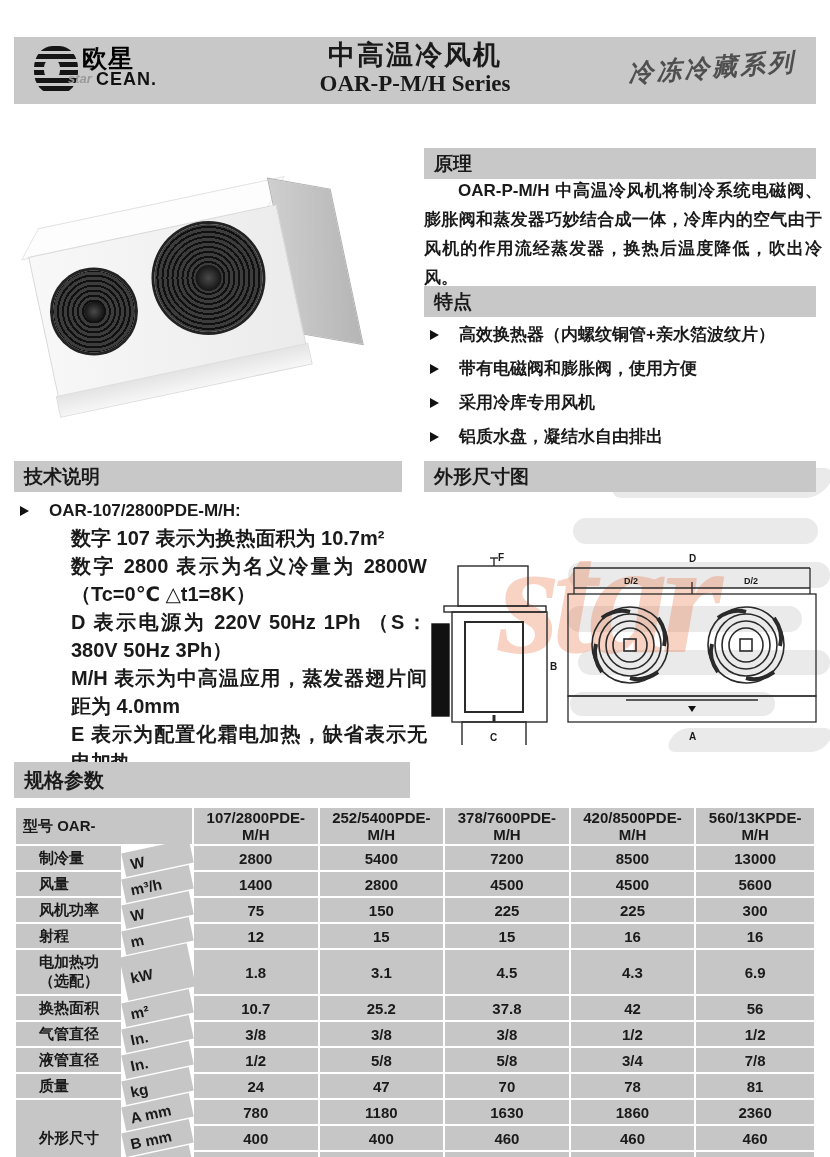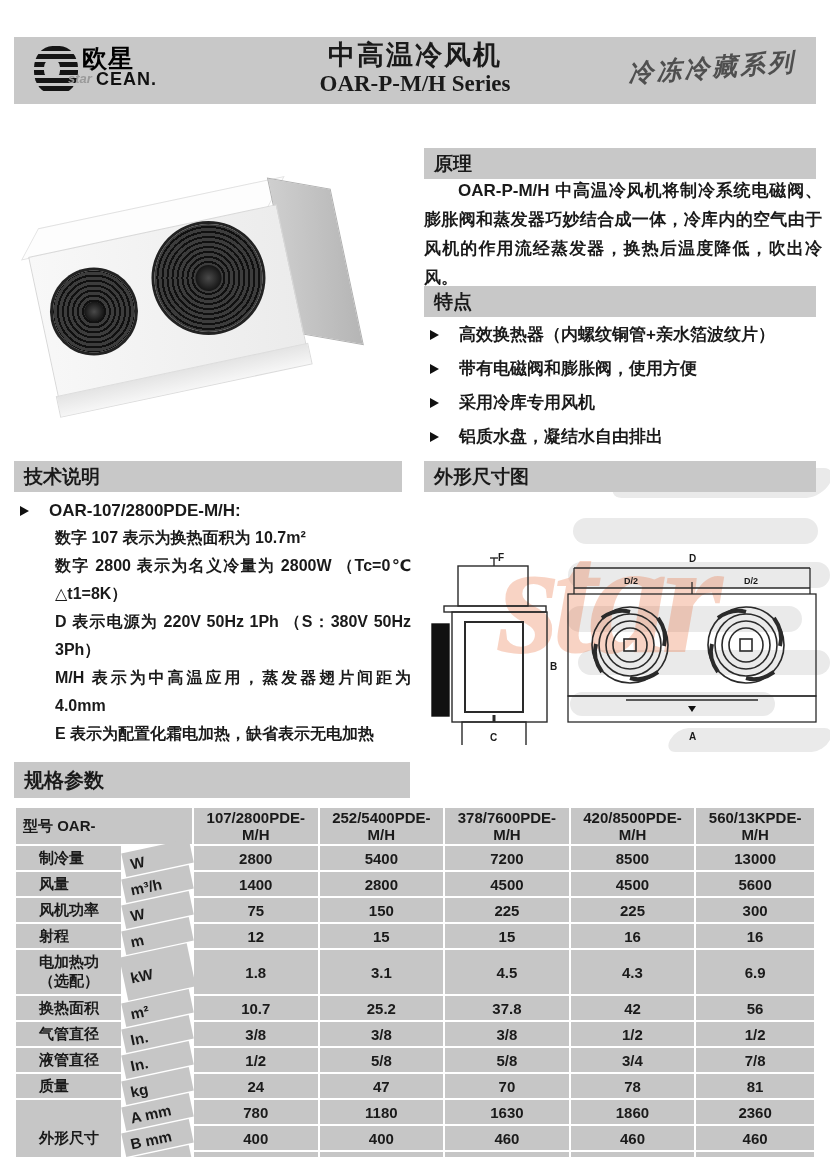--- a/index.html
+++ b/index.html
@@ -28,21 +28,21 @@
   .principle-text{left:424px;top:176px;width:398px;font-size:17px;font-weight:bold;
                   line-height:29px;text-align:justify;text-indent:2em;}
   .features-list{left:424px;top:322px;width:400px;}
   .feature-item{display:flex;align-items:flex-start;margin-bottom:8px;font-size:17px;
                 font-weight:bold;line-height:26px;}
   .tri{width:0;height:0;border-top:5px solid transparent;border-bottom:5px solid transparent;
        border-left:9px solid #111;margin:8px 20px 0 6px;flex:0 0 auto;}
   
   .tech-block{left:14px;top:498px;width:400px;}
   .tech-model{display:flex;align-items:flex-start;font-size:17px;font-weight:bold;line-height:26px;}
-  .tech-lines{margin-left:41px;width:356px;font-size:16px;font-weight:bold;line-height:28px;
+  .tech-lines{margin-left:57px;width:356px;font-size:20px;font-weight:bold;line-height:28px;
               text-align:justify;}
   
   .photo{left:25px;top:148px;width:375px;height:305px;}
   .unit{left:18px;top:52px;width:318px;height:220px;transform:rotate(-12deg);}
   .unit-front{left:0;top:22px;width:252px;height:142px;
               background:linear-gradient(100deg,#f8f8f8,#ebebeb);border:1px solid #d8d8d8;}
   .unit-tray{left:-2px;top:164px;width:256px;height:20px;
              background:linear-gradient(#e4e4e4,#f6f6f6);border:1px solid #dcdcdc;}
   .unit-side{left:250px;top:6px;width:58px;height:158px;transform:skewY(22deg);
              background:linear-gradient(100deg,#cfcfcf,#b5b5b5);border:1px solid #b0b0b0;}

